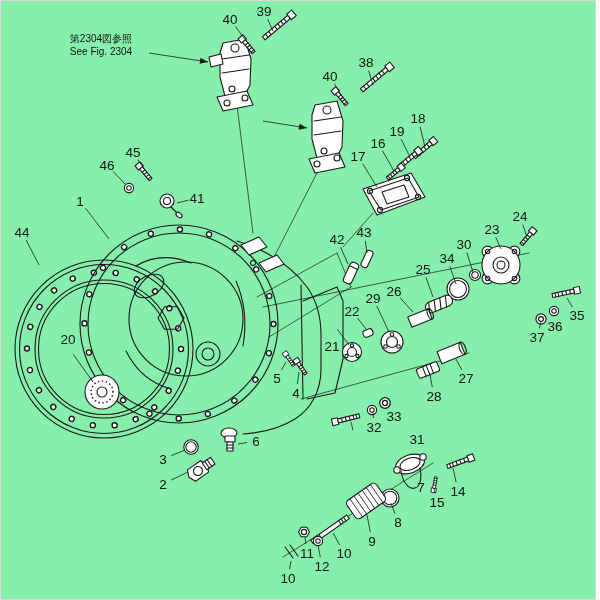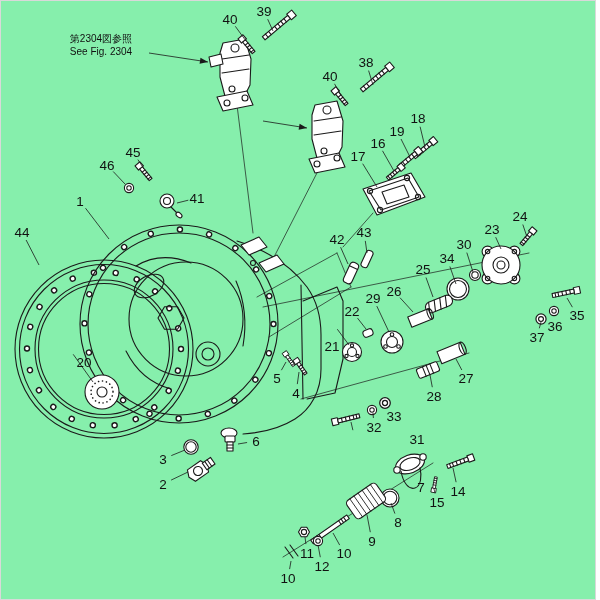--- a/index.html
+++ b/index.html
@@ -343,21 +343,21 @@
       <span class="callout" style="left: 363px; top: 231px;">43</span>
       <span class="callout" style="left: 336px; top: 238px;">42</span>
       <span class="callout" style="left: 422px; top: 268px;">25</span>
       <span class="callout" style="left: 393px; top: 290px;">26</span>
       <span class="callout" style="left: 372px; top: 297px;">29</span>
       <span class="callout" style="left: 351px; top: 310px;">22</span>
       <span class="callout" style="left: 331px; top: 321px; margin-top: 24px;">21</span>
       <span class="callout" style="left: 576px; top: 314px;">35</span>
       <span class="callout" style="left: 554px; top: 325px;">36</span>
       <span class="callout" style="left: 536px; top: 336px;">37</span>
-      <span class="callout" style="left: 67px; top: 361px; margin-left: 16px;">20</span>
+      <span class="callout" style="left: 67px; top: 338px;">20</span>
       <span class="callout" style="left: 276px; top: 377px;">5</span>
       <span class="callout" style="left: 295px; top: 392px;">4</span>
       <span class="callout" style="left: 465px; top: 377px;">27</span>
       <span class="callout" style="left: 433px; top: 395px; text-align: center;">28</span>
       <span class="callout" style="left: 393px; top: 415px;">33</span>
       <span class="callout" style="left: 373px; top: 426px;">32</span>
       <span class="callout" style="left: 372px; top: 438px; margin-left: 44px;">31</span>
       <span class="callout" style="left: 255px; top: 440px;">6</span>
       <span class="callout" style="left: 162px; top: 458px;">3</span>
       <span class="callout" style="left: 162px; top: 483px;">2</span>

